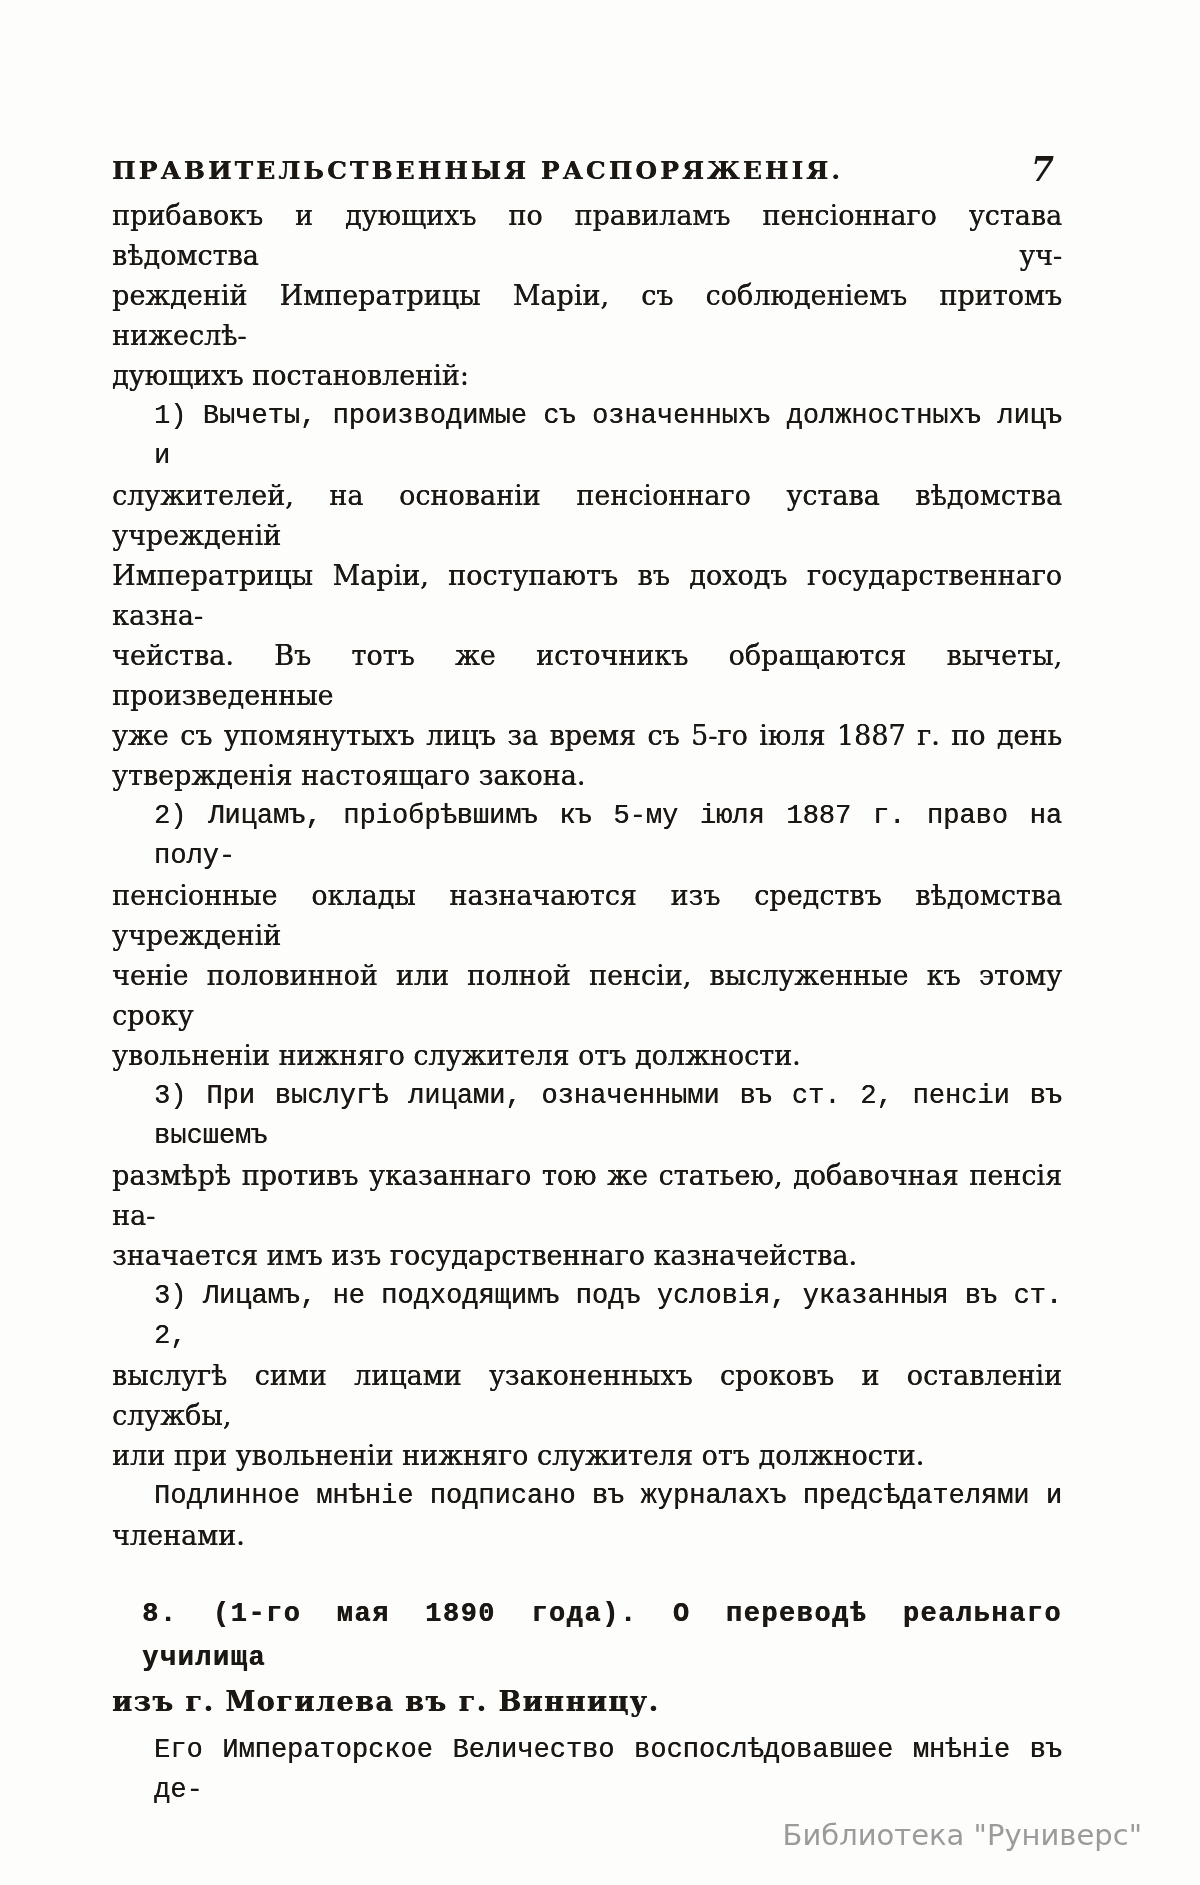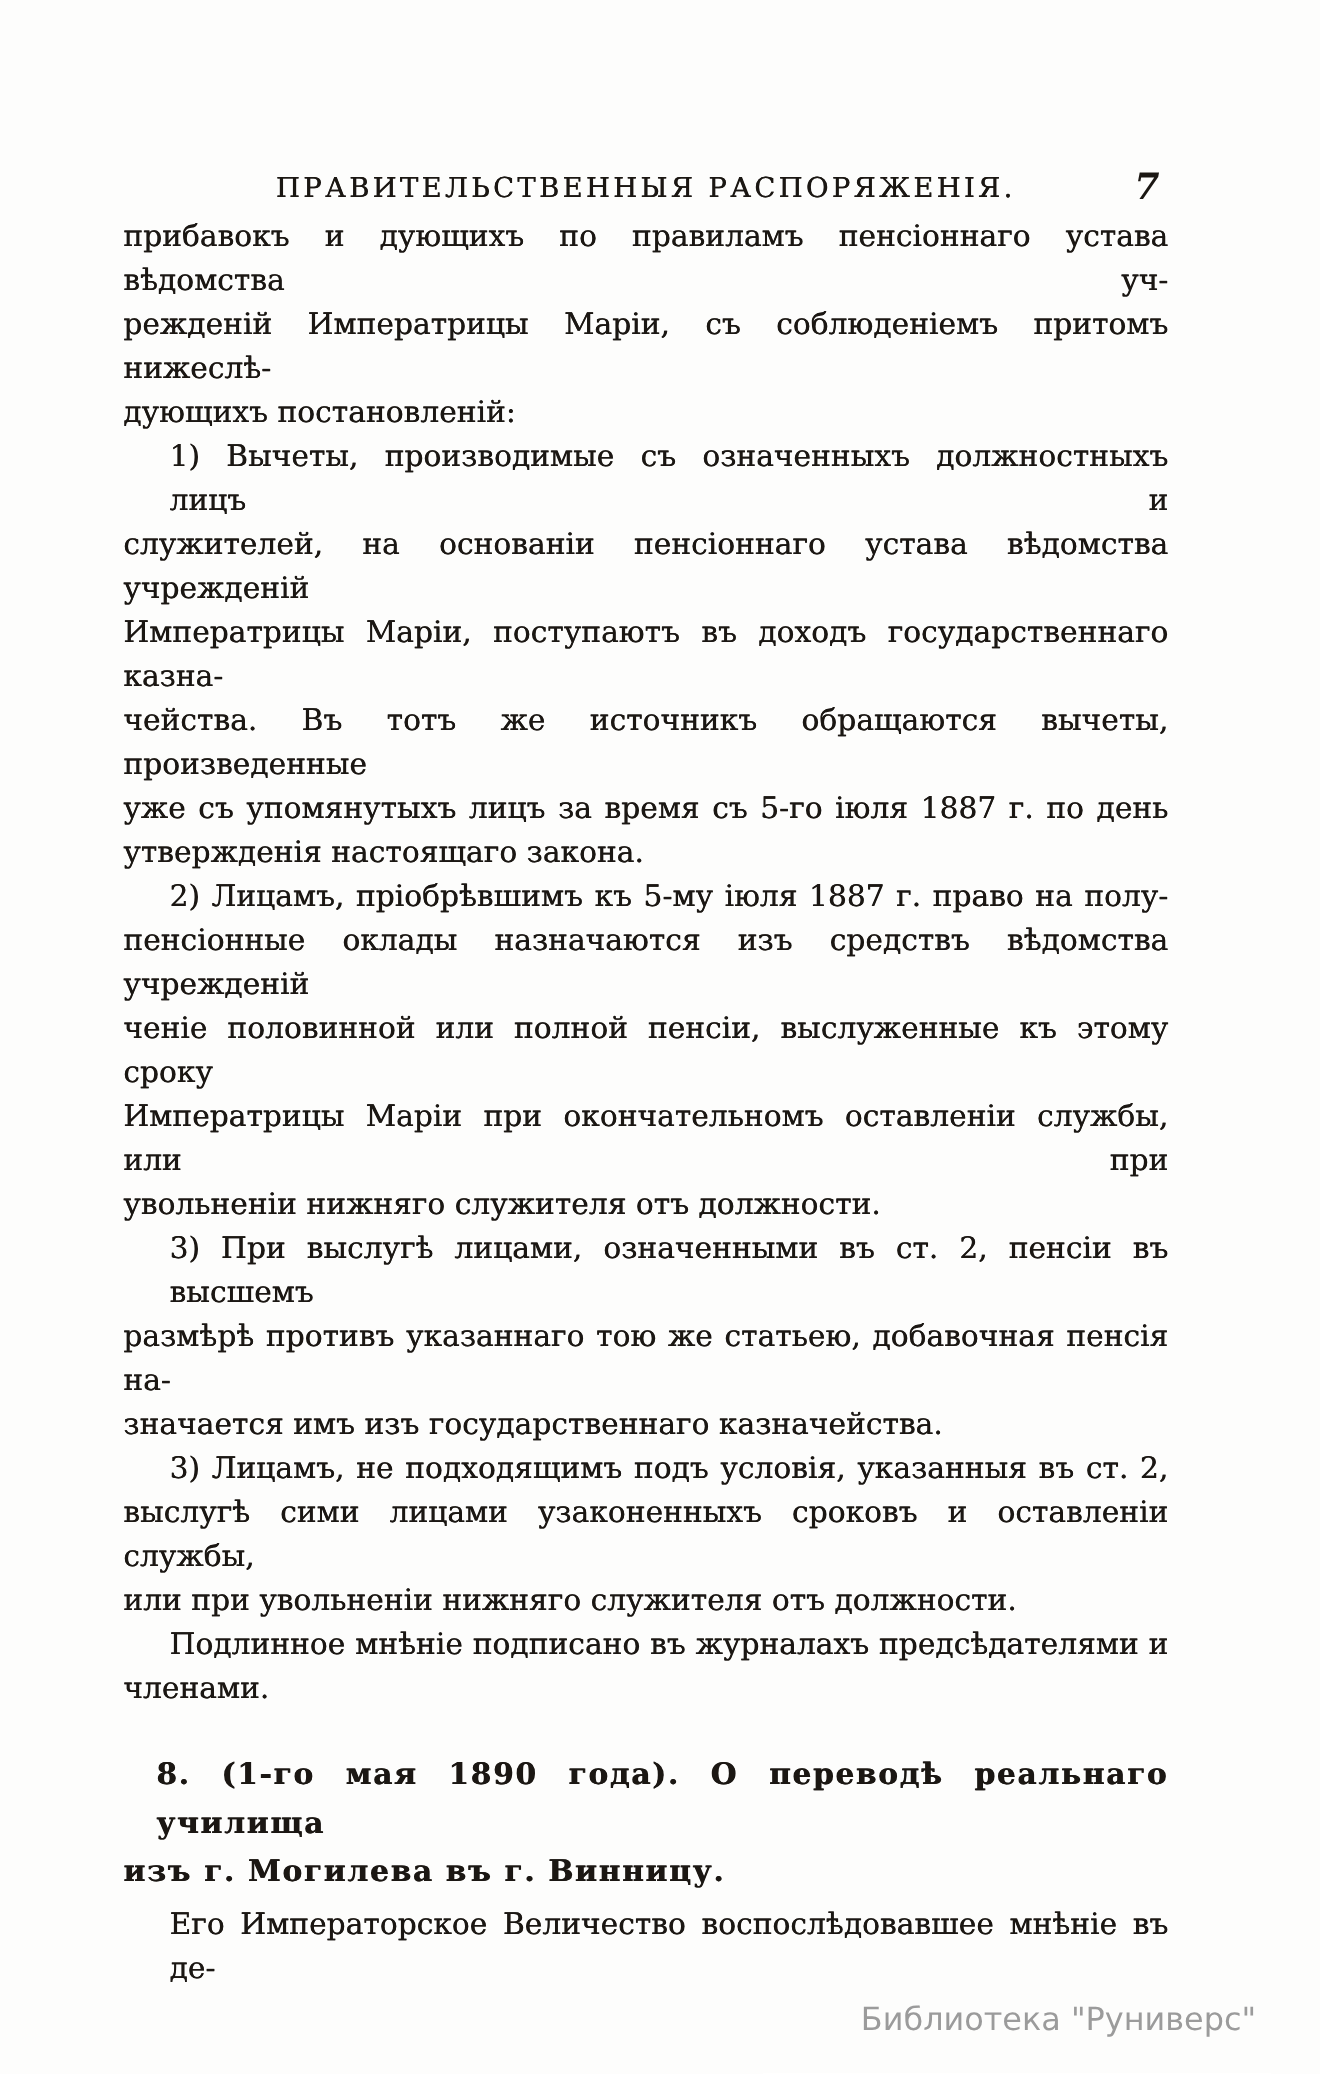--- a/index.html
+++ b/index.html
@@ -22,23 +22,23 @@
     top: 150px;
     left: 112px;
     width: 950px;
     height: 44px;
   }
   .running-header .header-title {
     position: absolute;
     left: 0;
     right: 0;
     top: 6px;
-    text-align: center;
+    text-align: left;
     font-size: 25px;
-    font-weight: 400;
+    font-weight: 700;
     letter-spacing: 3px;
     text-shadow: 0.3px 0 0 currentColor;
   }
   .running-header .page-number {
     position: absolute;
     right: 8px;
     top: 0;
     font-size: 33px;
     font-weight: 700;
     font-style: italic;
@@ -52,21 +52,21 @@
     font-size: 27px;
     line-height: 40px;
     text-shadow: 0.35px 0 0 currentColor;
   }
   .para { margin: 0; }
   .line {
     text-align: justify;
     text-align-last: justify;
     white-space: normal;
   }
-  .line.ind { padding-left: 42px; }
+  .line.ind { padding-left: 42px; font-family: Liberation Mono, monospace; }
   .line.last {
     text-align: left;
     text-align-last: left;
   }
   
   .para.heading { margin-top: 36px; }
   .para.heading .line {
     font-weight: 700;
     letter-spacing: 1.5px;
     line-height: 44px;
@@ -107,21 +107,20 @@
         <div class="line">служителей, на основаніи пенсіоннаго устава вѣдомства учрежденій</div>
         <div class="line">Императрицы Маріи, поступаютъ въ доходъ государственнаго казна-</div>
         <div class="line">чейства. Въ тотъ же источникъ обращаются вычеты, произведенные</div>
         <div class="line">уже съ упомянутыхъ лицъ за время съ 5-го іюля 1887 г. по день</div>
         <div class="line last">утвержденія настоящаго закона.</div>
       </div>
       <div class="para body">
         <div class="line ind">2) Лицамъ, пріобрѣвшимъ къ 5-му іюля 1887 г. право на полу-</div>
         <div class="line">пенсіонные оклады назначаются изъ средствъ вѣдомства учрежденій</div>
         <div class="line">ченіе половинной или полной пенсіи, выслуженные къ этому сроку</div>
-        <div class="line">Императрицы Маріи при окончательномъ оставленіи службы, или при</div>
         <div class="line last">увольненіи нижняго служителя отъ должности.</div>
       </div>
       <div class="para body">
         <div class="line ind">3) При выслугѣ лицами, означенными въ ст. 2, пенсіи въ высшемъ</div>
         <div class="line">размѣрѣ противъ указаннаго тою же статьею, добавочная пенсія на-</div>
         <div class="line last">значается имъ изъ государственнаго казначейства.</div>
       </div>
       <div class="para body">
         <div class="line ind">3) Лицамъ, не подходящимъ подъ условія, указанныя въ ст. 2,</div>
         <div class="line">выслугѣ сими лицами узаконенныхъ сроковъ и оставленіи службы,</div>

